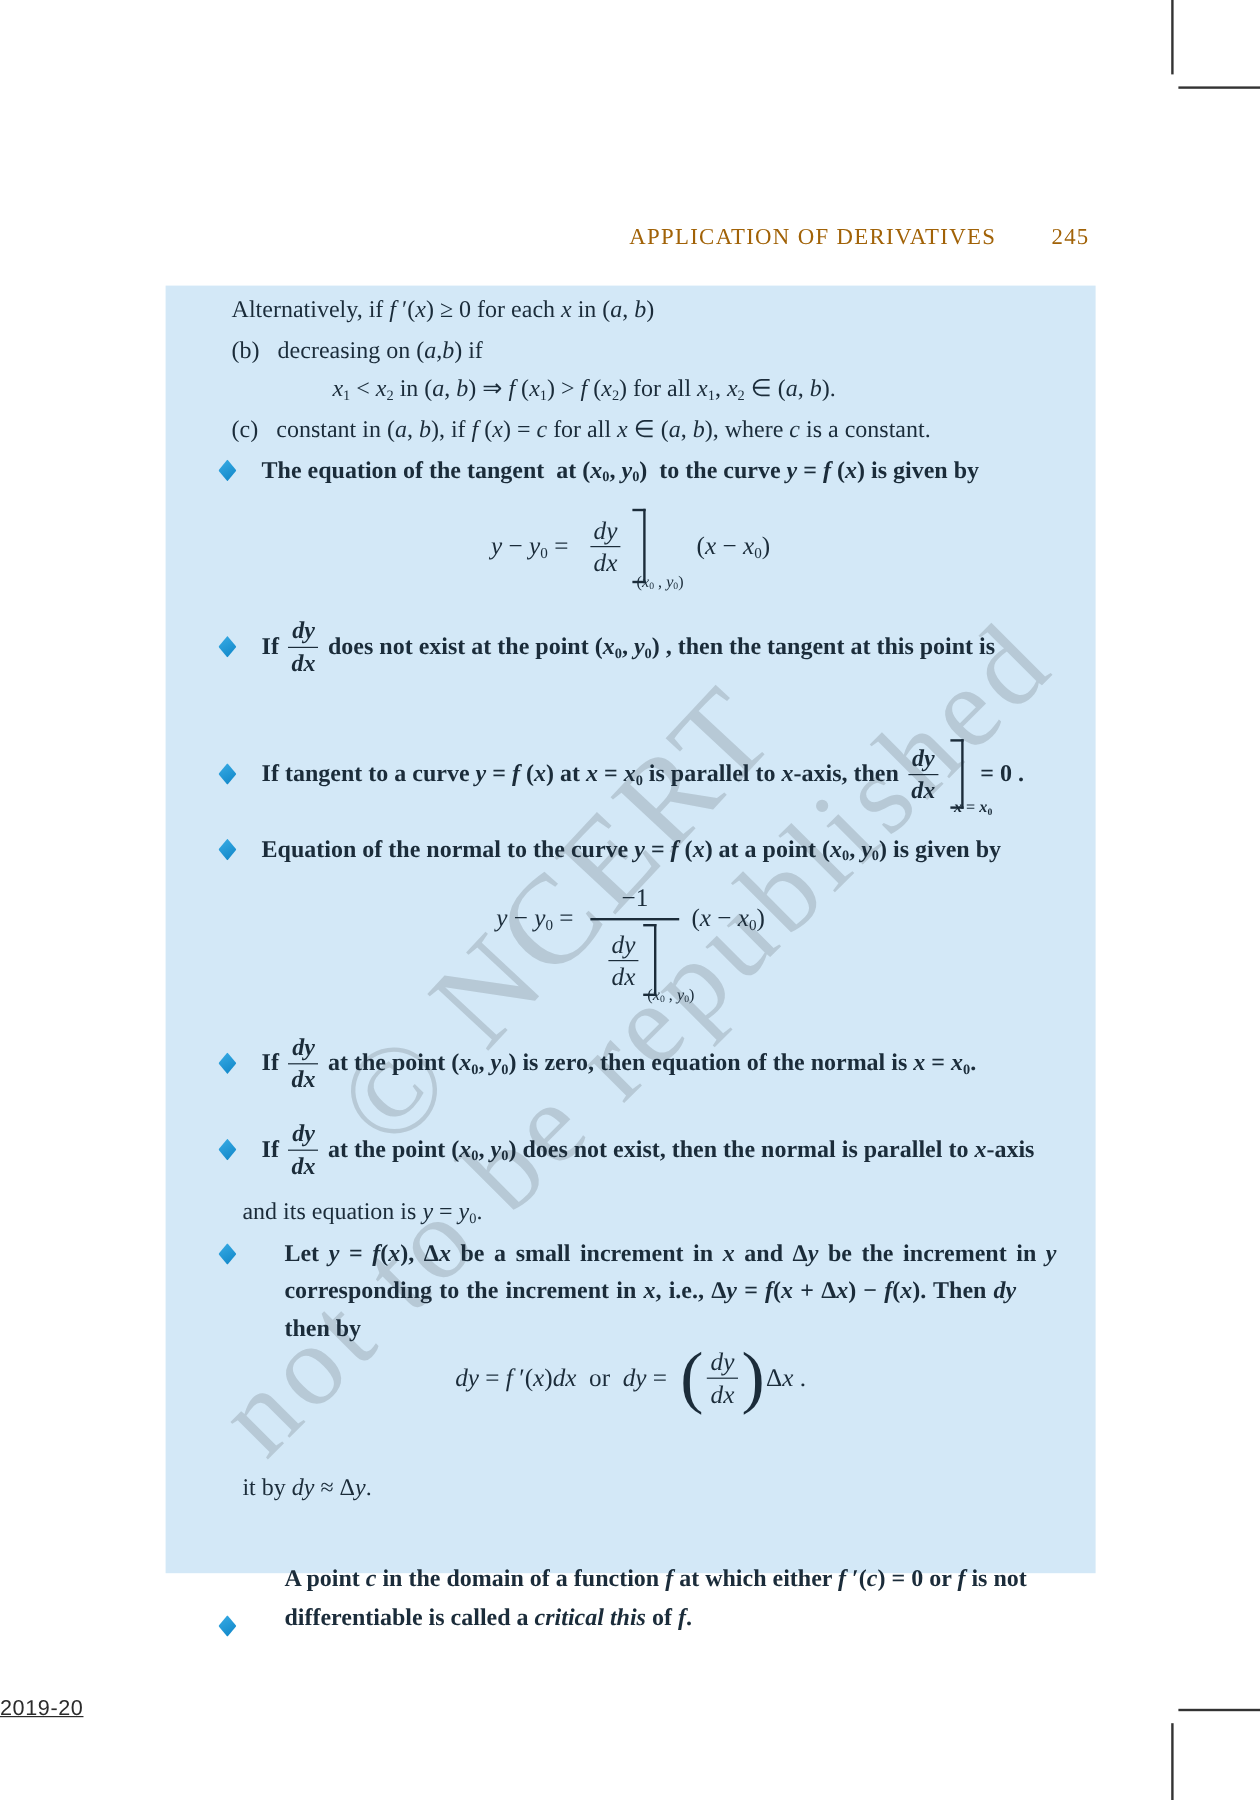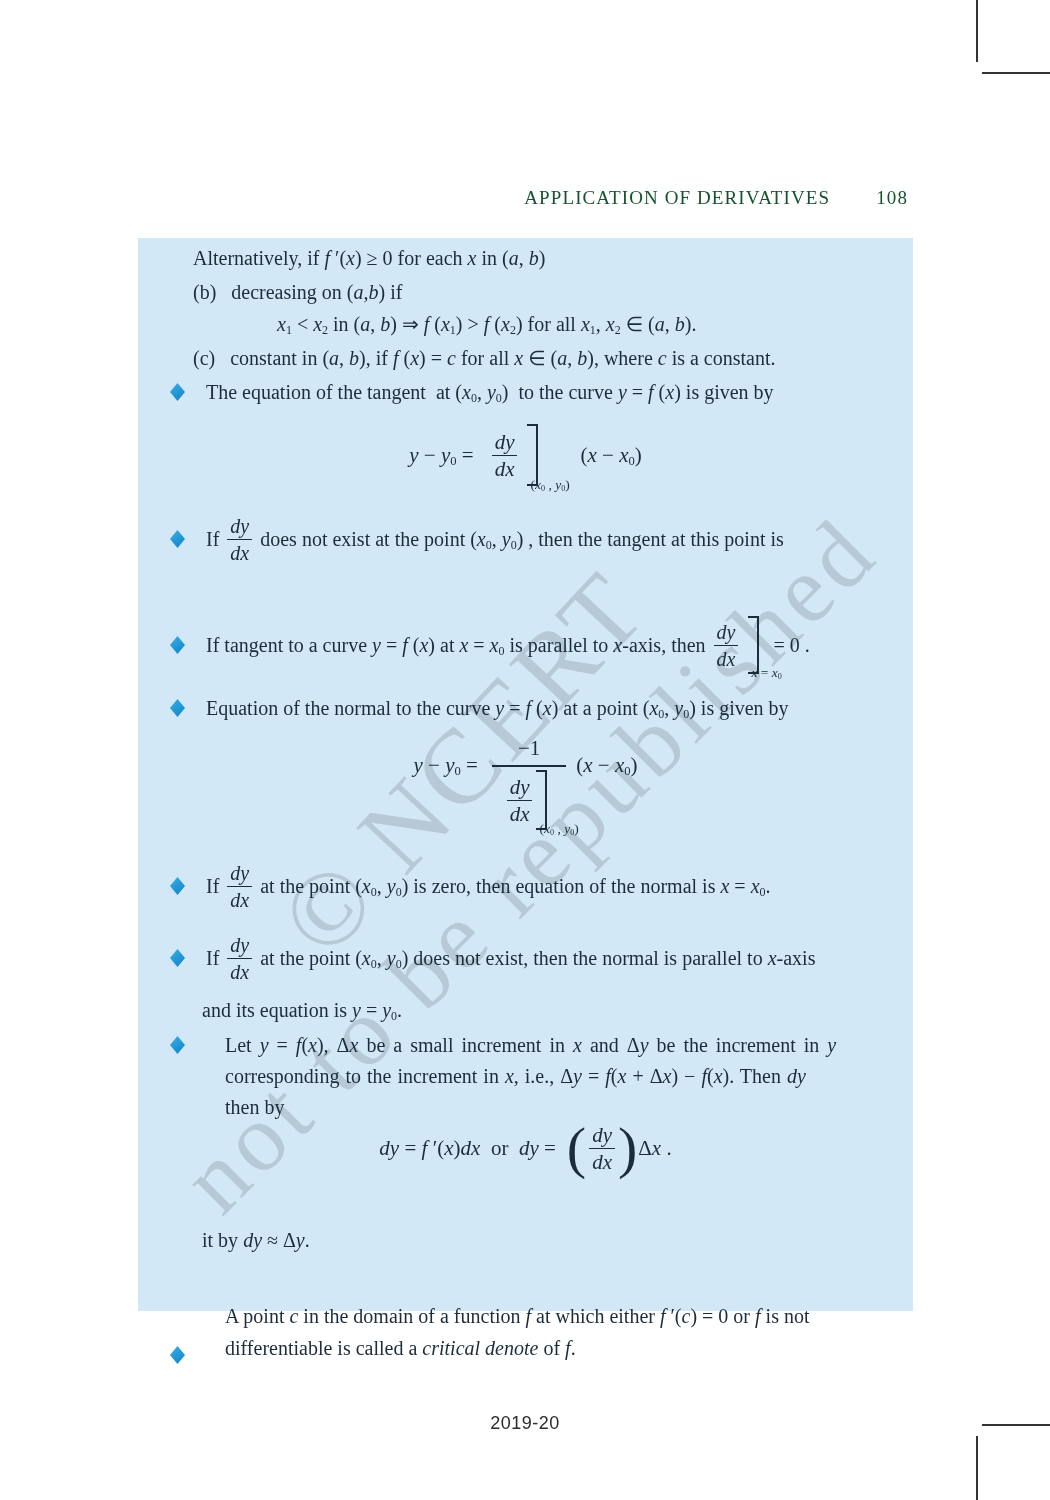--- a/index.html
+++ b/index.html
@@ -8,40 +8,40 @@
     background:#ffffff;
     font-family:"Liberation Serif", serif;
     color:#1b2c3a;
   }
   
   .crop{position:absolute;background:#333;}
   
   .header{
     position:absolute;top:187px;left:0;width:908px;
     display:flex;justify-content:flex-end;align-items:baseline;gap:46px;
-    font-size:19px;letter-spacing:1.1px;color:#14532d;white-space:nowrap;
+    font-size:19px;letter-spacing:1.1px;color:#a16207;white-space:nowrap;
   }
   
   .footer{
-    position:absolute;top:1413px;left:0;width:1050px;text-align:center;
-    font-family:"Liberation Sans", sans-serif;font-size:18px;letter-spacing:.5px;color:#2b2b2b;
+    position:absolute;top:1413px;left:0;width:1050px;text-align:left;
+    font-family:"Liberation Sans", sans-serif;font-size:18px;letter-spacing:.5px;color:#2b2b2b;text-decoration:underline;
   }
   
   .wm{
     position:absolute;white-space:nowrap;z-index:1;
     color:rgba(108,117,125,0.27);
     font-family:"Liberation Serif", serif;
   }
   .wm1{left:225px;top:703px;font-size:106px;letter-spacing:4px;transform:rotate(-47deg);}
   .wm2{left:62px;top:809px;font-size:96px;letter-spacing:6px;transform:rotate(-45deg);}
   
   .bluebox{position:absolute;left:138px;top:238px;width:775px;height:1073px;background:#d3e8f7;}
   .boxcontent{position:absolute;left:138px;top:238px;width:775px;height:1073px;z-index:2;font-size:20px;}
   .ln{position:absolute;line-height:30px;white-space:nowrap;}
-  .row{position:absolute;left:0;display:flex;align-items:center;padding-left:32px;white-space:nowrap;}
+  .row{position:absolute;left:0;display:flex;align-items:center;padding-left:44px;white-space:nowrap;font-weight:bold;}
   .row .m{white-space:nowrap;}
   .dia{
     flex:0 0 15px;width:15px;height:18px;margin-right:21px;
     clip-path:polygon(50% 0,100% 50%,50% 100%,0 50%);
     background:linear-gradient(150deg,#3aade6 0%,#0d84c6 100%);
   }
   .col{display:flex;flex-direction:column;margin-left:19px;}
   .gl{line-height:31px;white-space:nowrap;}
   .j1{word-spacing:3px;}
   .j2{word-spacing:1px;}
@@ -72,21 +72,21 @@
 </head>
 <body>
 
 <div class="crop" style="left:976px;top:0;width:2px;height:62px"></div>
 <div class="crop" style="left:982px;top:72px;width:68px;height:2px"></div>
 <div class="crop" style="left:982px;top:1424px;width:68px;height:2px"></div>
 <div class="crop" style="left:976px;top:1436px;width:2px;height:64px"></div>
 
 <div class="header">
   <span>APPLICATION  OF  DERIVATIVES</span>
-  <span>108</span>
+  <span>245</span>
 </div>
 
 <div class="bluebox"></div>
 
 <div class="wm wm1">© NCERT</div>
 <div class="wm wm2">not to be republished</div>
 
 <div class="boxcontent">
 
   <div class="ln" style="left:55px;top:5px">Alternatively, if <i>f</i> ′(<i>x</i>) ≥ 0 for each <i>x</i> in (<i>a</i>, <i>b</i>)</div>
@@ -196,19 +196,19 @@
     <span class="bigpar">)</span>
     <span class="m">Δ<i>x</i> .</span>
   </div>
 
   <div class="ln l32" style="left:64px;top:986px">it by <i>dy</i> ≈ Δ<i>y</i>.</div>
 
   <div class="row" style="top:1062px;align-items:flex-end">
     <span class="dia" style="margin-top:7px"></span>
     <div class="col">
       <div class="gl l32">A point <i>c</i> in the domain of a function <i>f</i> at which either <i>f</i> ′(<i>c</i>) = 0 or <i>f</i> is not</div>
-      <div class="gl l32">differentiable is called a <i>critical denote</i> of <i>f</i>.</div>
+      <div class="gl l32">differentiable is called a <i>critical this</i> of <i>f</i>.</div>
     </div>
   </div>
 
 </div>
 
 <div class="footer">2019-20</div>
 
 </body></html>

